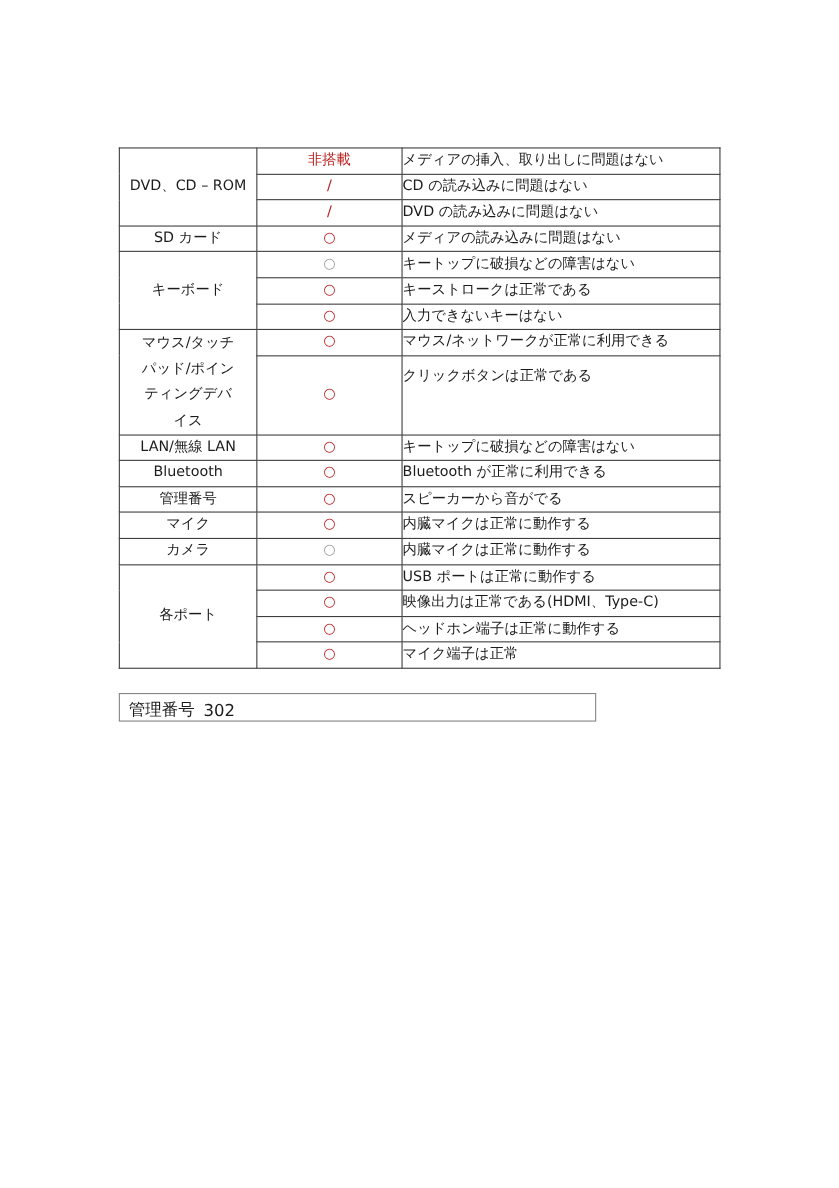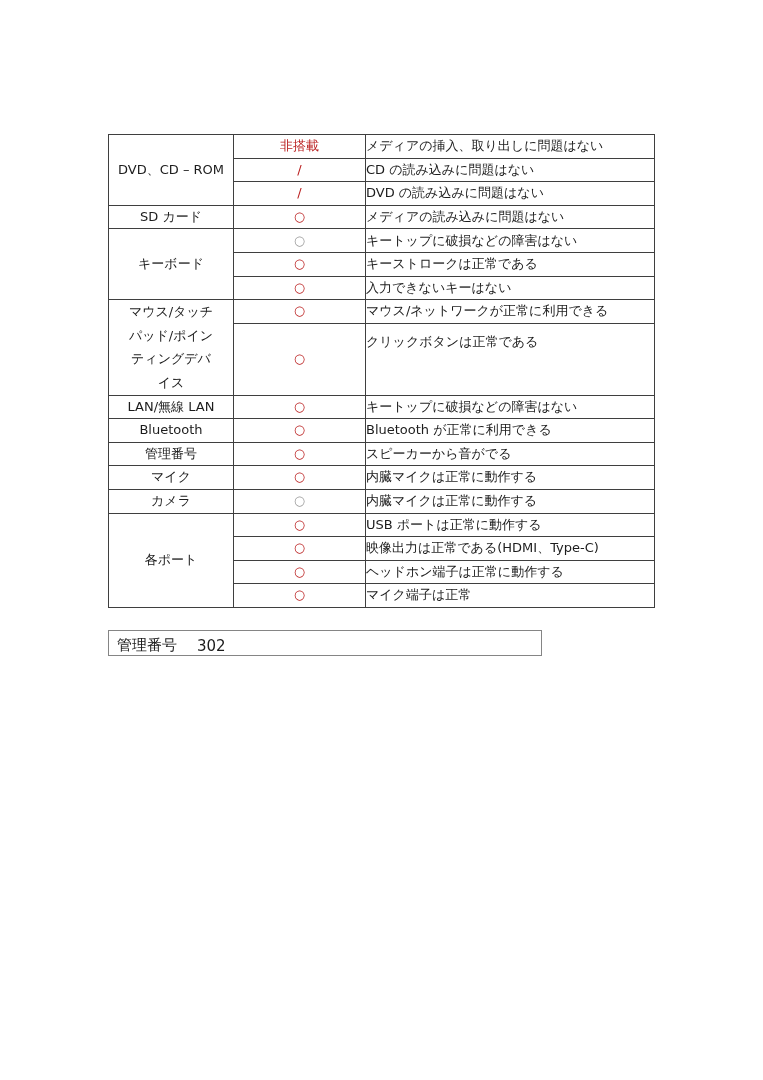--- a/index.html
+++ b/index.html
@@ -70,21 +70,21 @@
   .mgmt-box {
     margin-top: 22px;
     width: 434px;
     height: 26px;
     border: 1.5px solid #858585;
     display: flex;
     align-items: flex-end;
     font-size: 15px;
   }
   .mgmt-box .label { margin-left: 8px; }
-  .mgmt-box .value { margin-left: 20px; }
+  .mgmt-box .value { margin-left: 8px; }
 </style>
 </head>
 <body>
 
 <div class="sheet">
 
   <table class="inspection">
     <colgroup>
       <col class="c-cat">
         <col class="c-mark">

